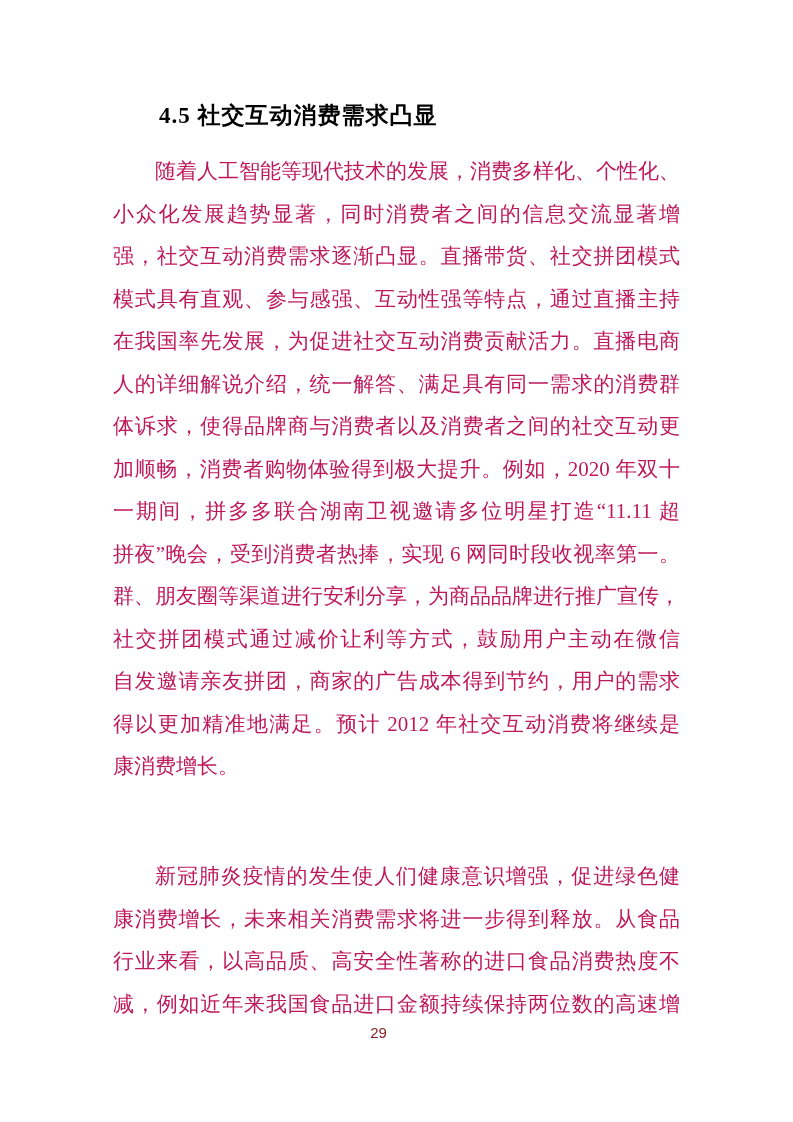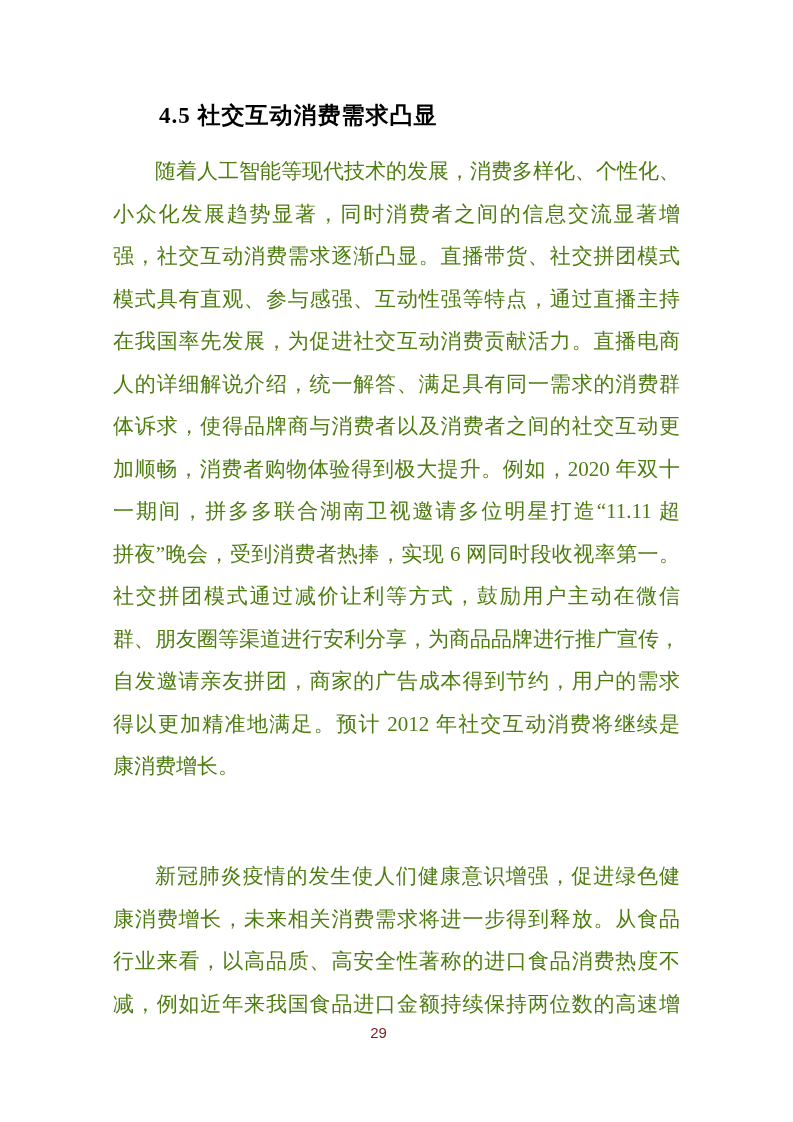--- a/index.html
+++ b/index.html
@@ -26,21 +26,21 @@
     letter-spacing: 1px;
     white-space: nowrap;
   }
   .heading-45 { top: 101px; }
   .heading-46 { top: 800px; }
   .para {
     position: absolute;
     left: 113px;
     width: 567px;
     font-size: 21px;
-    color: #4d7c0f;
+    color: #be185d;
   }
   .para-45 { top: 150px; }
   .para-46 { top: 855px; }
   .line {
     height: 42.5px;
     line-height: 42.5px;
     text-align: justify;
     text-align-last: justify;
     text-justify: inter-character;
     white-space: nowrap;
@@ -70,22 +70,22 @@
     <div class="line first">随着人工智能等现代技术的发展，消费多样化、个性化、</div>
     <div class="line">小众化发展趋势显著，同时消费者之间的信息交流显著增</div>
     <div class="line">强，社交互动消费需求逐渐凸显。直播带货、社交拼团模式</div>
     <div class="line">模式具有直观、参与感强、互动性强等特点，通过直播主持</div>
     <div class="line">在我国率先发展，为促进社交互动消费贡献活力。直播电商</div>
     <div class="line">人的详细解说介绍，统一解答、满足具有同一需求的消费群</div>
     <div class="line">体诉求，使得品牌商与消费者以及消费者之间的社交互动更</div>
     <div class="line">加顺畅，消费者购物体验得到极大提升。例如，2020 年双十</div>
     <div class="line">一期间，拼多多联合湖南卫视邀请多位明星打造“11.11 超</div>
     <div class="line">拼夜”晚会，受到消费者热捧，实现 6 网同时段收视率第一。</div>
+    <div class="line">群、朋友圈等渠道进行安利分享，为商品品牌进行推广宣传，</div>
     <div class="line">社交拼团模式通过减价让利等方式，鼓励用户主动在微信</div>
-    <div class="line">群、朋友圈等渠道进行安利分享，为商品品牌进行推广宣传，</div>
     <div class="line">自发邀请亲友拼团，商家的广告成本得到节约，用户的需求</div>
     <div class="line">得以更加精准地满足。预计 2012 年社交互动消费将继续是</div>
     <div class="line last">康消费增长。</div>
   </div>
 
 
   <div class="para para-46">
     <div class="line first">新冠肺炎疫情的发生使人们健康意识增强，促进绿色健</div>
     <div class="line">康消费增长，未来相关消费需求将进一步得到释放。从食品</div>
     <div class="line">行业来看，以高品质、高安全性著称的进口食品消费热度不</div>

